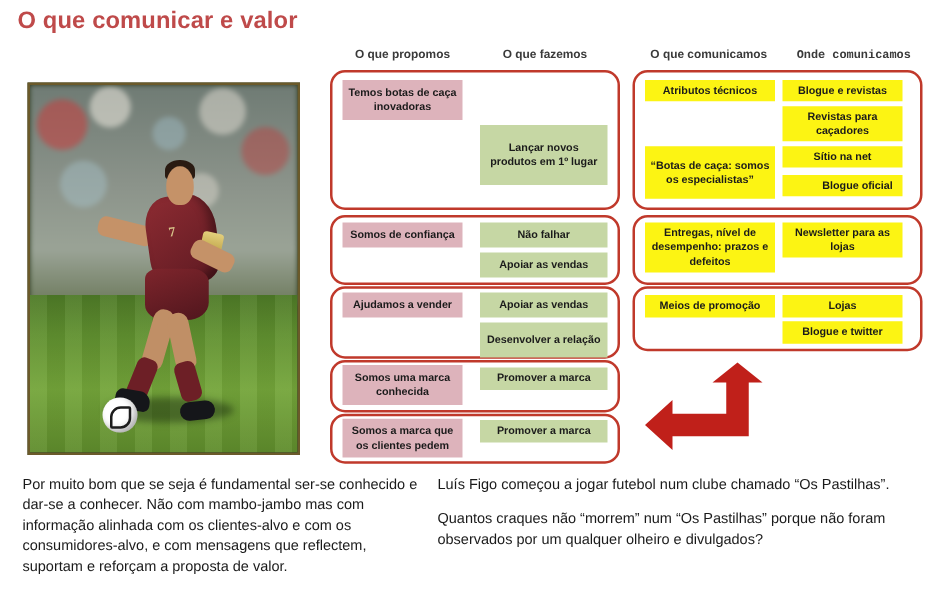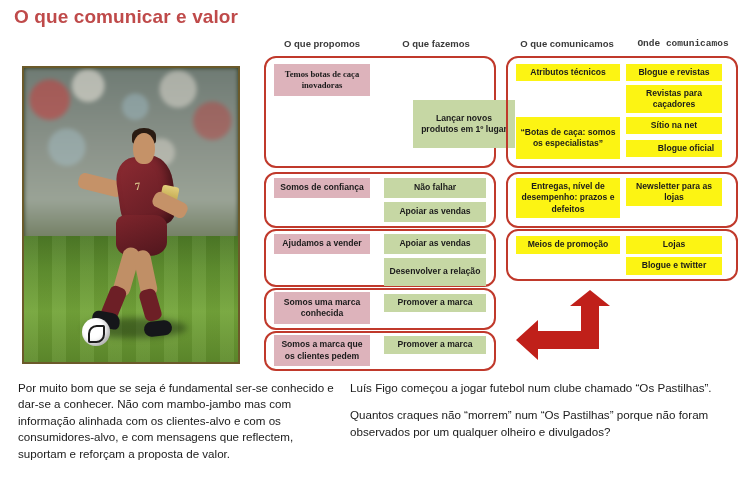--- a/index.html
+++ b/index.html
@@ -131,22 +131,22 @@
     <div class="pl-bootB"></div>
     <div class="pl-ball"></div>
   </div>
 
   <div class="col-head" style="left:266px;top:38px;width:112px;">O que propomos</div>
   <div class="col-head" style="left:380px;top:38px;width:112px;">O que fazemos</div>
   <div class="col-head" style="left:508px;top:38px;width:118px;">O que comunicamos</div>
   <div class="col-head" style="left:624px;top:38px;width:118px;font-family:Liberation Mono, monospace;">Onde comunicamos</div>
 
   <div class="group" style="left:264px;top:56px;width:232px;height:112px;"></div>
-  <div class="cell pink" style="left:274px;top:64px;width:96px;height:32px;font-family:Liberation Serif, serif;">Temos botas de caça inovadoras</div>
-  <div class="cell green" style="left:384px;top:100px;width:102px;height:48px;margin-left:29px;">Lançar novos produtos em 1º lugar</div>
+  <div class="cell pink" style="left:274px;top:64px;width:96px;height:32px;">Temos botas de caça inovadoras</div>
+  <div class="cell green" style="left:384px;top:100px;width:102px;height:48px;">Lançar novos produtos em 1º lugar</div>
 
   <div class="group" style="left:264px;top:172px;width:232px;height:56px;"></div>
   <div class="cell pink" style="left:274px;top:178px;width:96px;height:20px;">Somos de confiança</div>
   <div class="cell green" style="left:384px;top:178px;width:102px;height:20px;">Não falhar</div>
   <div class="cell green" style="left:384px;top:202px;width:102px;height:20px;">Apoiar as vendas</div>
 
   <div class="group" style="left:264px;top:229px;width:232px;height:58px;"></div>
   <div class="cell pink" style="left:274px;top:234px;width:96px;height:20px;">Ajudamos a vender</div>
   <div class="cell green" style="left:384px;top:234px;width:102px;height:20px;">Apoiar as vendas</div>
   <div class="cell green" style="left:384px;top:258px;width:102px;height:28px;">Desenvolver a relação</div>

